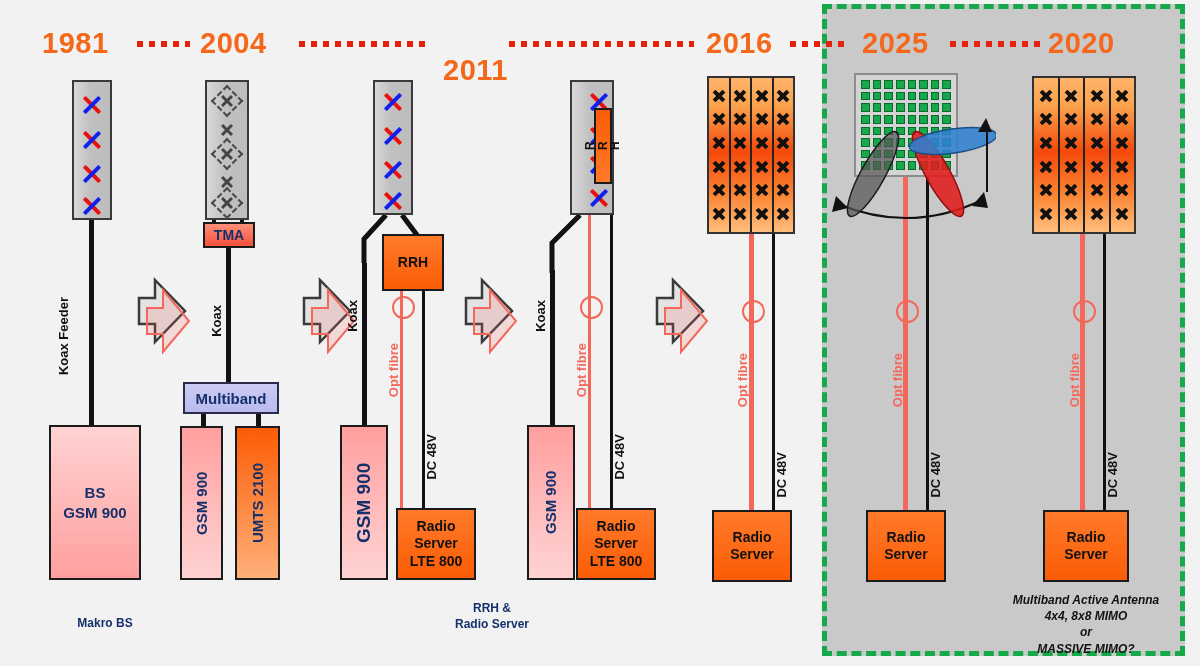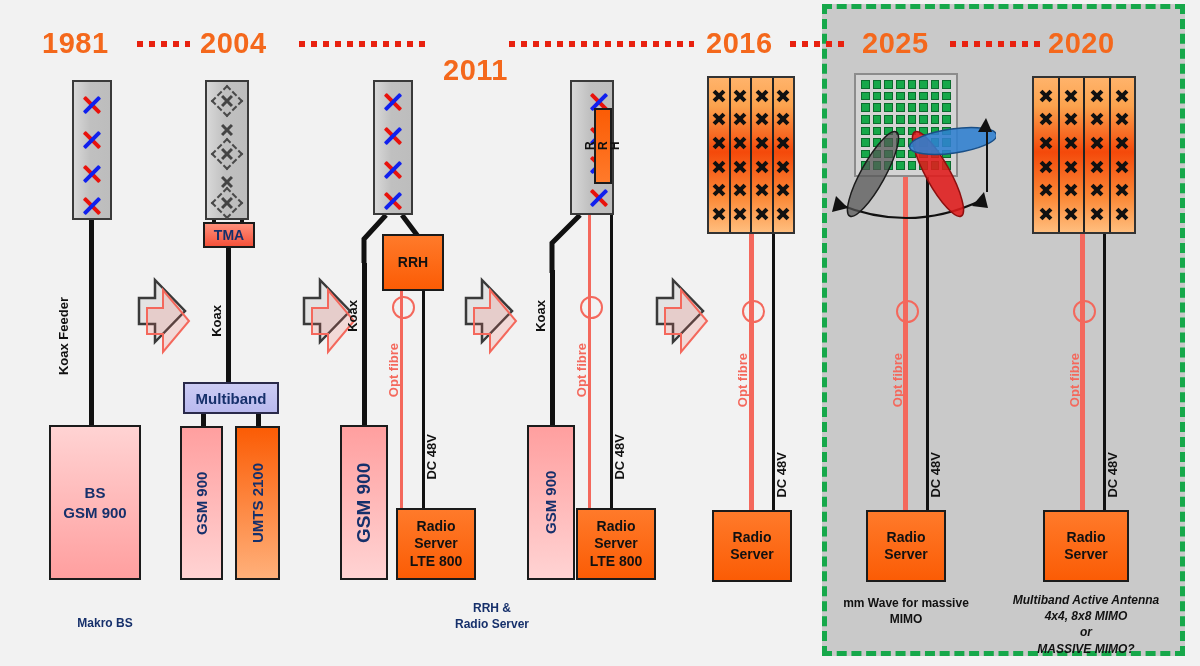--- a/index.html
+++ b/index.html
@@ -445,22 +445,20 @@
     <path d="M160 10 L166 24 L152 24 Z" fill="#111"></path>
     <path d="M161 22 L161 84" stroke="#111" stroke-width="2" fill="none"></path>
   </svg>
   <div class="fibre wide" style="left:903px;top:177px;height:333px;"></div>
   <div class="oring" style="left:896px;top:300px;"></div>
   <div class="clabel fib" style="left:890px;top:353px;">Opt fibre</div>
   <div class="dcwire" style="left:926px;top:177px;height:333px;"></div>
   <div class="clabel black" style="left:928px;top:452px;">DC 48V</div>
   <div class="obox" style="left:866px;top:510px;width:80px;height:72px;white-space:pre-line;">Radio
 Server</div>
-  <div class="cap dark" style="left:906px;top:595px;width:200px;margin-left:-100px;">mm Wave for massive
-MIMO</div>
 
   <div class="aarray" style="left:1032px;top:76px;width:104px;height:158px;">
     <div class="acol">
       <div class="blkx"></div>
         <div class="blkx"></div>
         <div class="blkx"></div>
       <div class="blkx"></div>
         <div class="blkx"></div>
         <div class="blkx"></div>
     </div>

